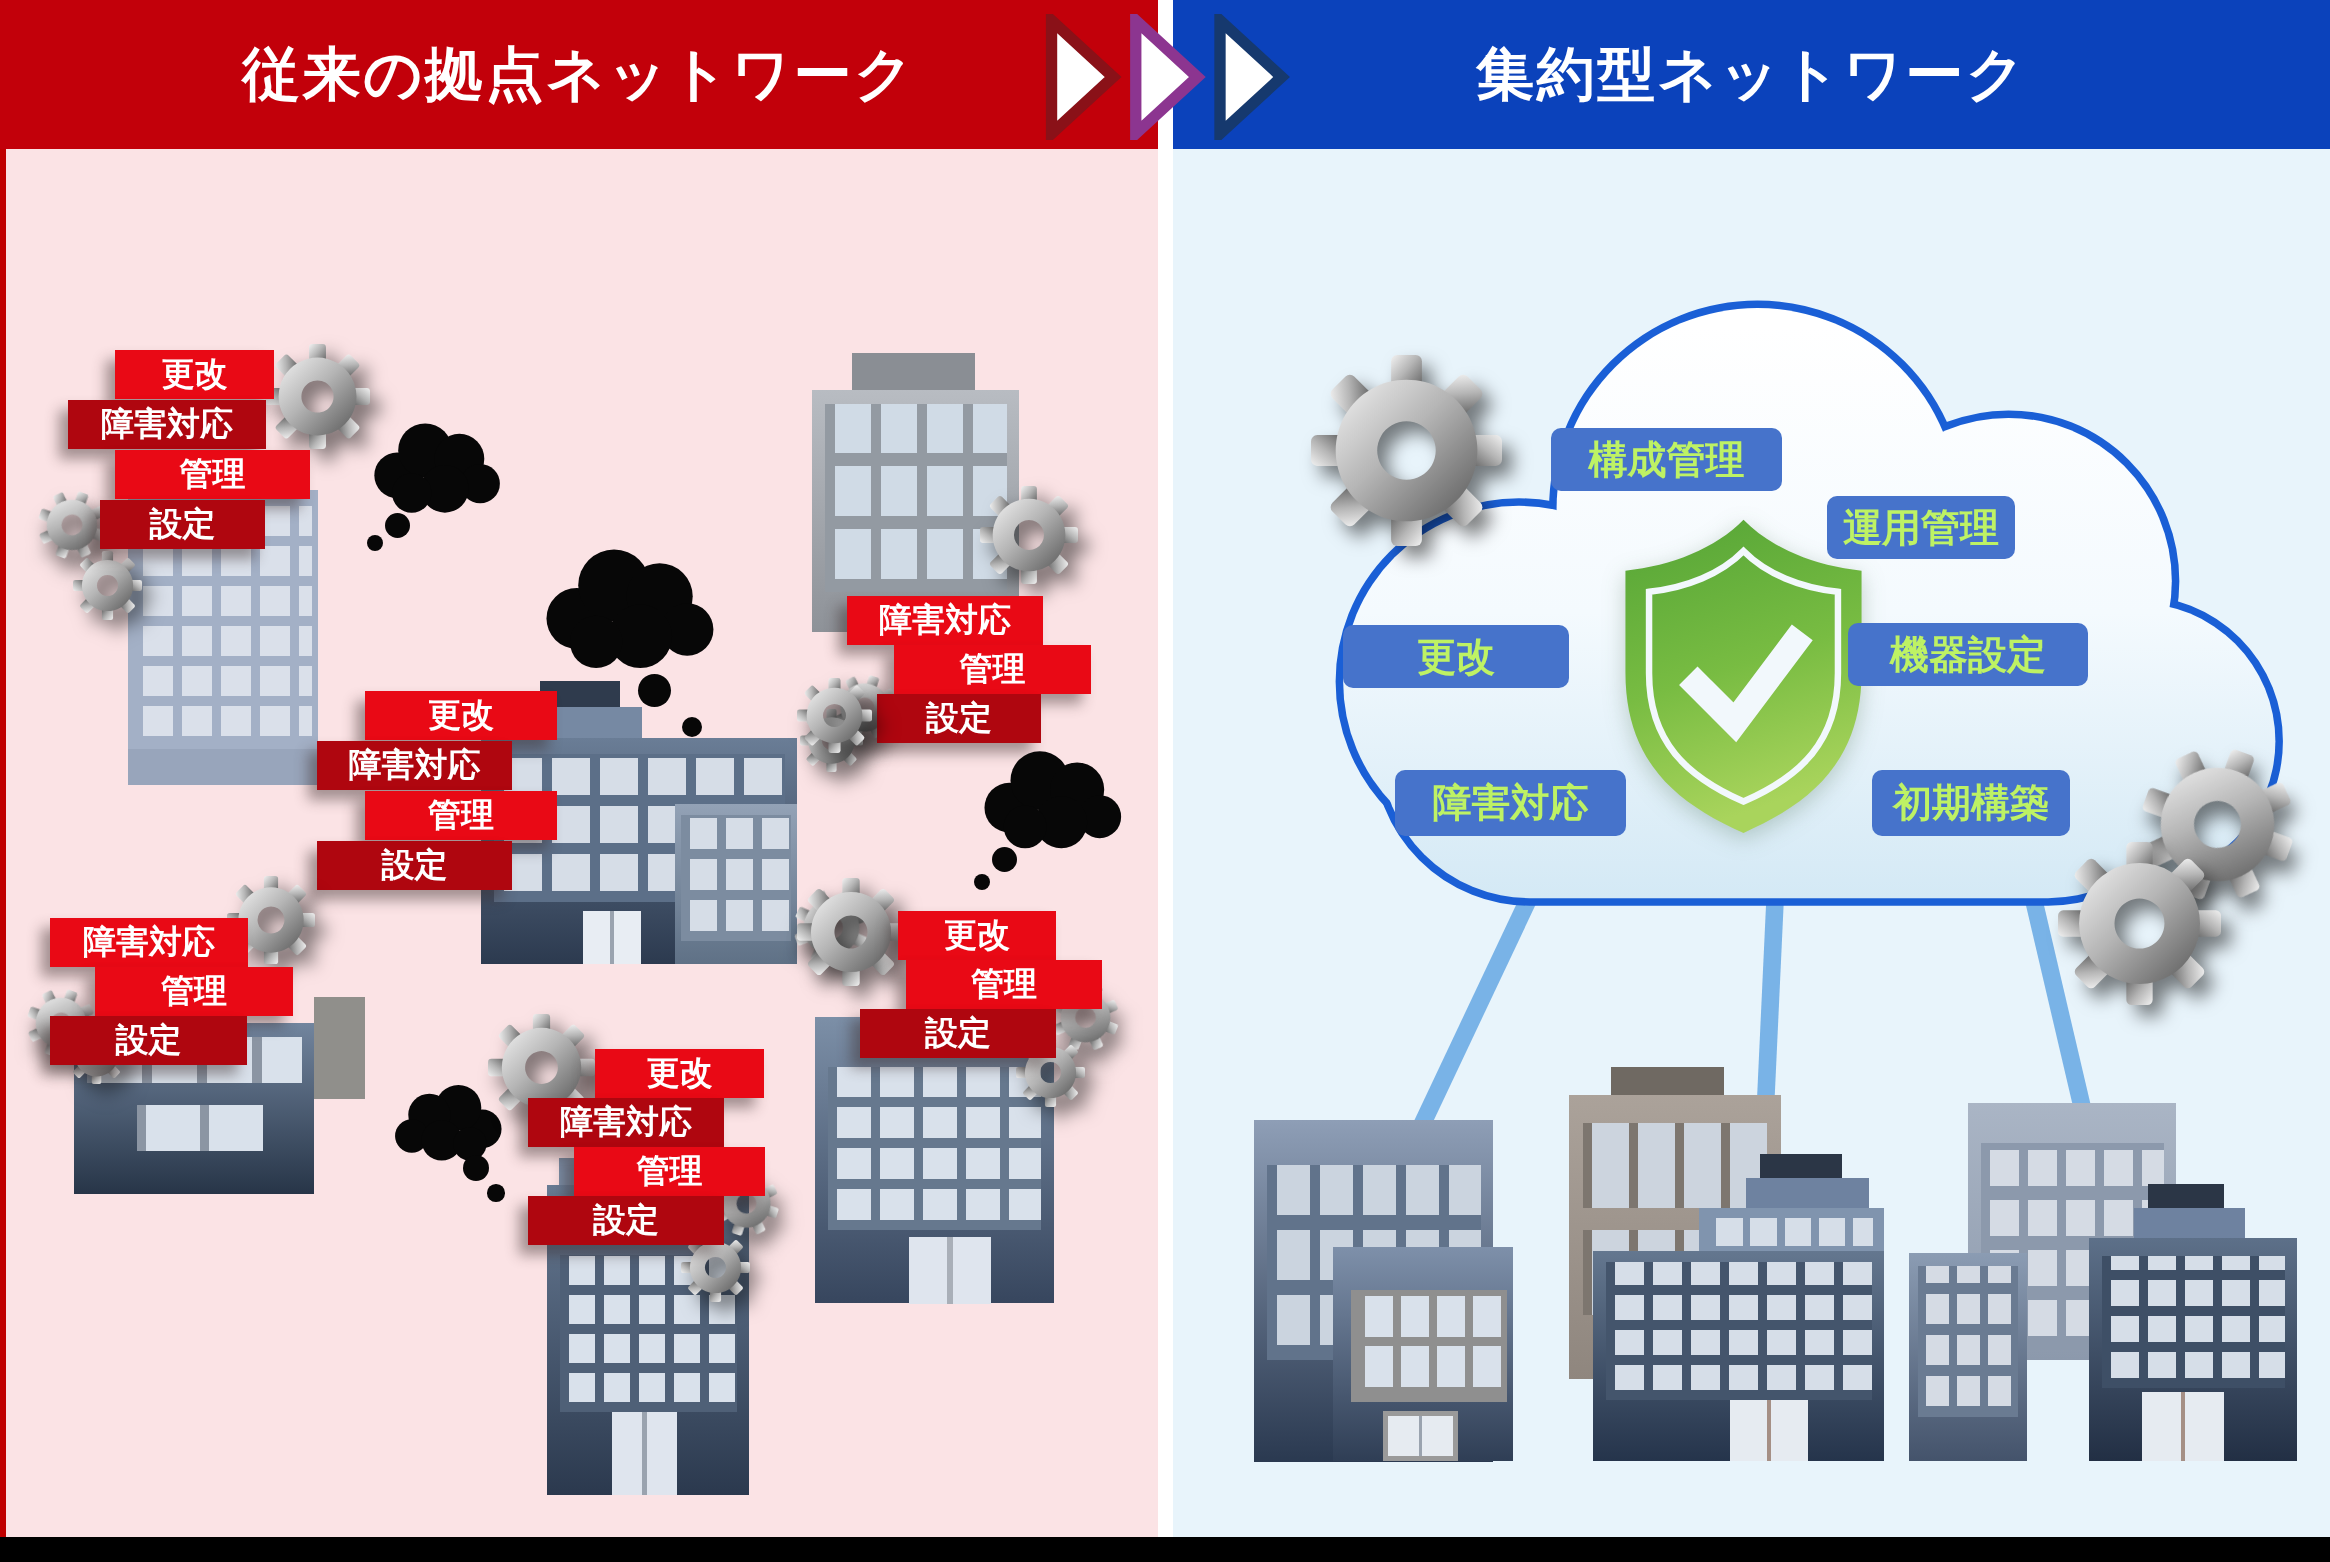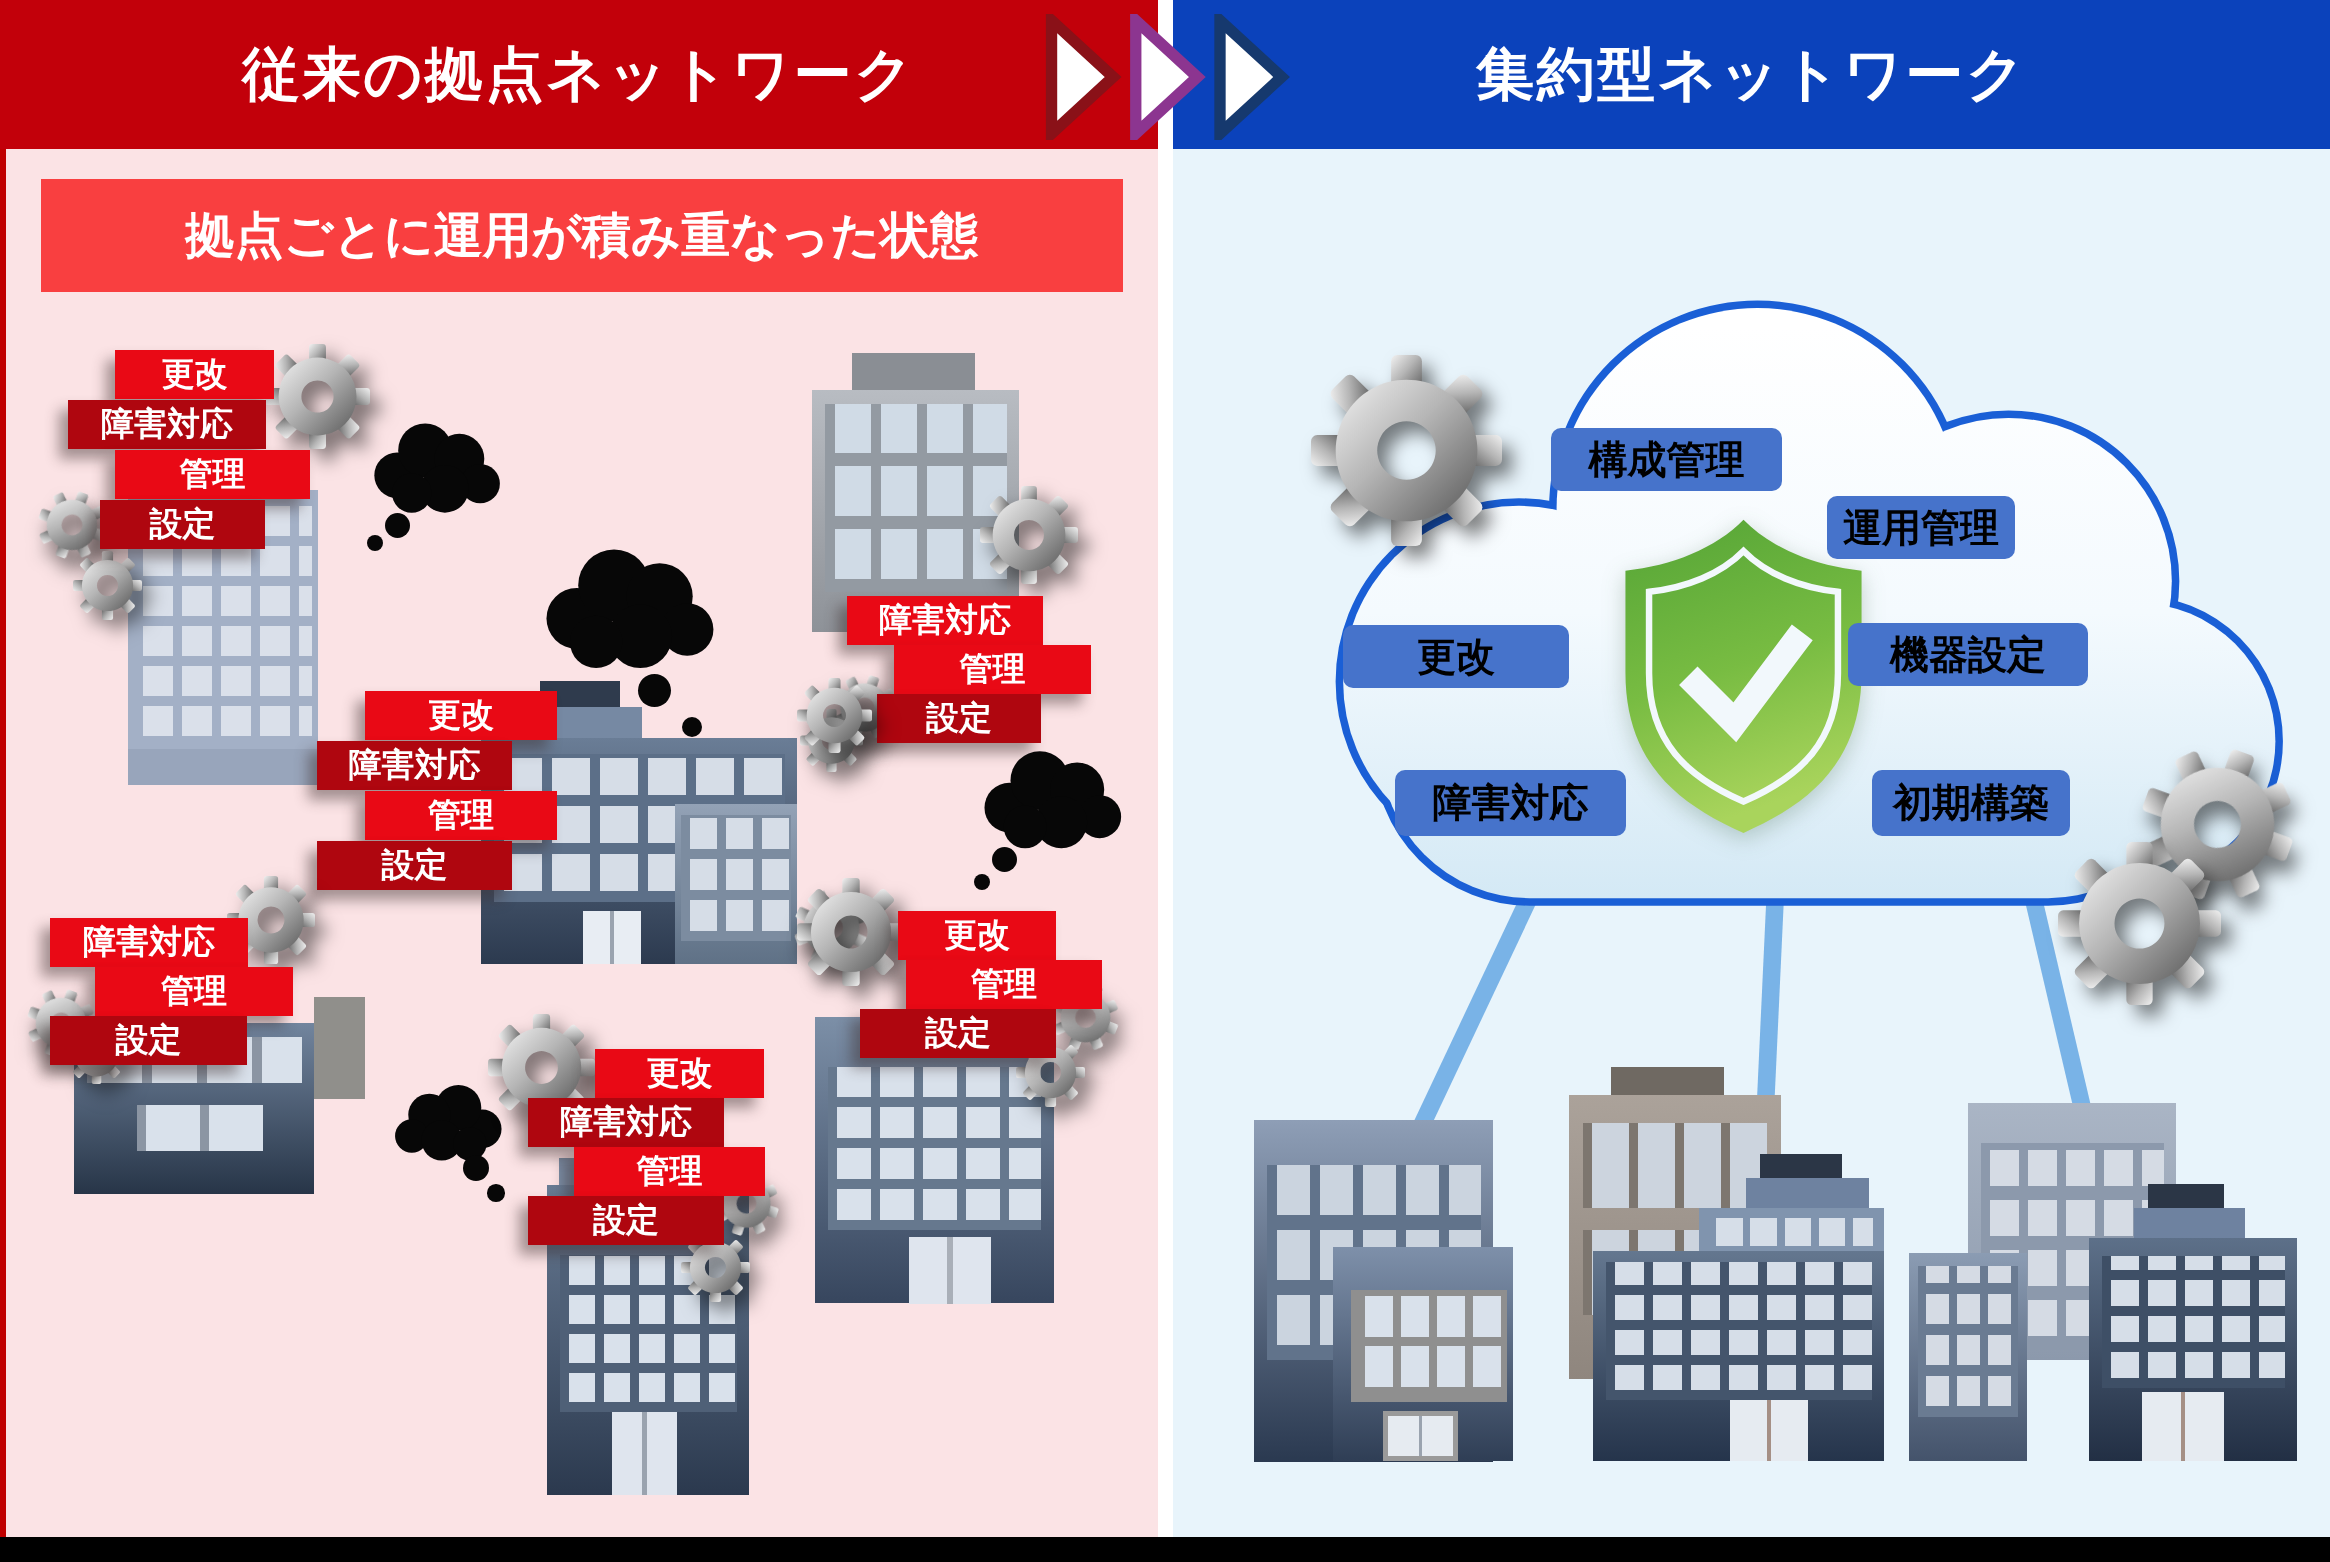--- a/index.html
+++ b/index.html
@@ -22,21 +22,21 @@
   .hdr-right{left:1173px;top:0;width:1158px;height:149px;background:#0B42BB;}
   .banner{display:flex;align-items:center;justify-content:center;color:#fff;font-size:49px;}
   .banner-left{left:41px;top:179px;width:1082px;height:113px;background:#F93F40;}
   .banner-right{left:1224px;top:179px;width:1067px;height:113px;background:#4472C8;}
   
   .rlabel{display:flex;align-items:center;justify-content:center;color:#fff;
           font-size:33px;height:49px;box-shadow:-8.8px 10px 12.6px rgba(60,45,45,.45);}
   .rlabel.bright{background:#E90915;}
   .rlabel.dark{background:#AF060F;}
   
-  .btag{display:flex;align-items:center;justify-content:center;color:#000000;
+  .btag{display:flex;align-items:center;justify-content:center;color:#bef264;
         font-size:39px;background:#4673CB;border-radius:10px;}
   
   .gear{position:absolute;filter:drop-shadow(10px 11.3px 8.8px rgba(0,0,0,.5));}
   .tcloud{position:absolute;}
   .dot{position:absolute;background:#070707;border-radius:50%;}
   
   .bp{position:absolute;}
   .door{position:absolute;}
   .bigcloud{position:absolute;}
   .shield{position:absolute;filter:drop-shadow(0 6.3px 11.3px rgba(40,80,40,.25));}
@@ -93,21 +93,20 @@
 
   <div class="abs hdr hdr-right">集約型ネットワーク</div>
   <div class="abs hdr hdr-left">従来の拠点ネットワーク</div>
 
   <svg class="abs" style="left:1044px;top:14px" width="264" height="126" viewBox="0 0 420 200">
     <polygon points="12,10 12,190 110,100" fill="#ffffff" stroke="#8A1118" stroke-width="18"></polygon>
     <polygon points="146,10 146,190 244,100" fill="#ffffff" stroke="#8C3590" stroke-width="18"></polygon>
     <polygon points="280,10 280,190 378,100" fill="#ffffff" stroke="#16396E" stroke-width="18"></polygon>
   </svg>
 
-  <div class="abs banner banner-left">拠点ごとに運用が積み重なった状態</div>
 
   <div class="bp" style="left:128px;top:490px;width:190px;height:295px;background:#A3B0C6;">
     <div class="bp" style="left:6.3px;top:6.3px;right:6.3px;bottom:39px;background-color:#DAE0EA;
       background-image:repeating-linear-gradient(0deg,#A3B0C6 0 10px,transparent 10px 40px),
       repeating-linear-gradient(90deg,#A3B0C6 0 8.8px,transparent 8.8px 39px);"></div>
     <div class="bp" style="left:0;bottom:0;width:190px;height:36px;background:#98A5BB;"></div>
   </div>
 
   <svg class="tcloud" style="left:360px;top:414px" width="149" height="104" viewBox="0 0 237 165">
       <use href="#tcloud"></use>

